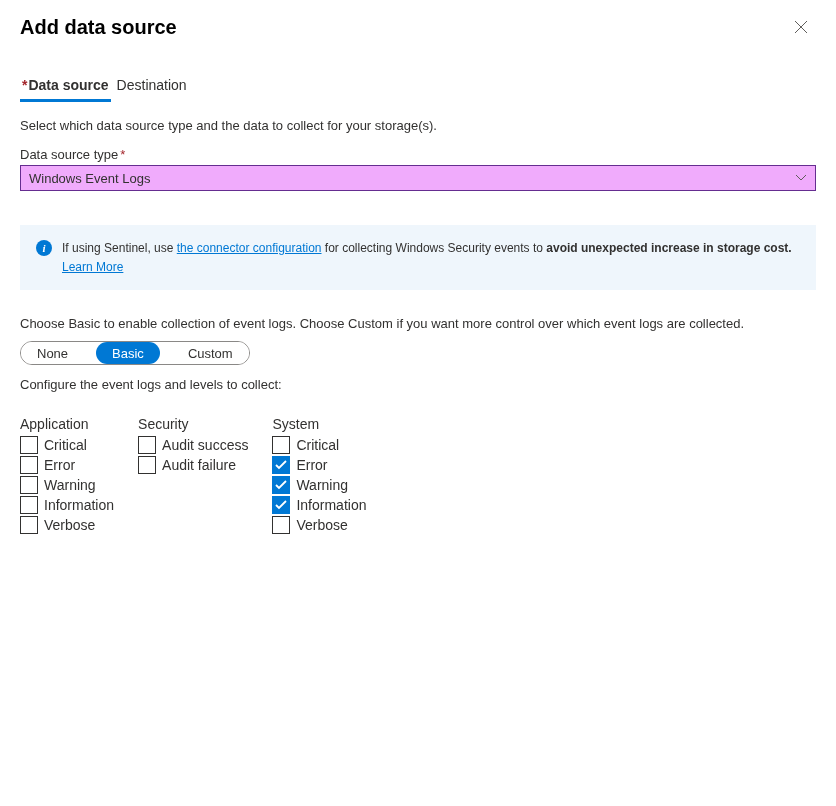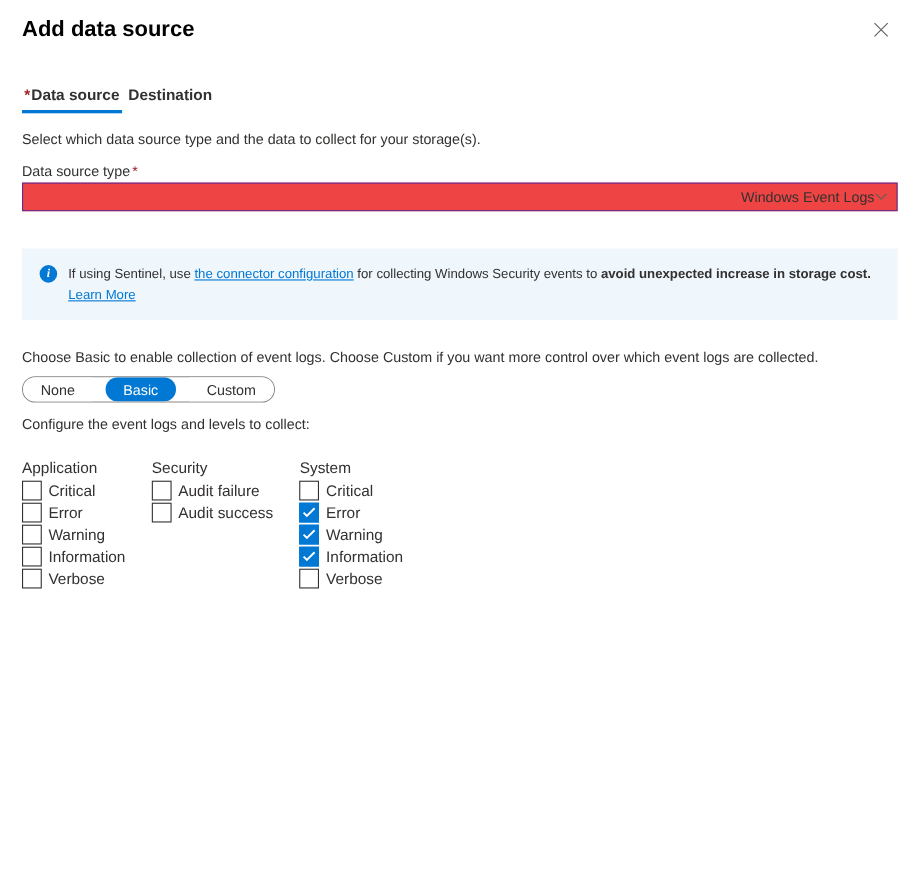--- a/index.html
+++ b/index.html
@@ -37,45 +37,44 @@
       gap: 4px;
       border-bottom: none;
       margin-bottom: 16px;
     }
     .tab {
       font-size: 14px;
       padding: 6px 2px;
       cursor: pointer;
       color: #323130;
       border-bottom: 3px solid transparent;
-      font-weight: bold;
     }
     .tab.active {
       font-weight: 600;
       border-bottom: 3px solid #0078d4;
     }
     .tab.required::before {
       content: "*";
       color: #a4262c;
       margin-right: 1px;
     }
     .helper-text { margin-bottom: 14px; font-size: 13px; }
     .field-label { font-size: 13px; margin-bottom: 3px; }
     .field-label .req { color: #a4262c; margin-left: 2px; }
     .select-box {
       width: 100%;
       border: 1px solid #652d90;
       height: 26px;
       display: flex;
       align-items: center;
-      justify-content: flex-end;
+      justify-content: space-between;
       padding: 0 8px;
       font-size: 13px;
       cursor: pointer;
-      background: #ef4444;
+      background: #f0abfc;
     }
     .select-box .chev { font-size: 12px; color: #605e5c; }
     .info-bar {
       background: #eff6fc;
       display: flex;
       align-items: flex-start;
       gap: 10px;
       padding: 14px 16px;
       margin: 34px 0 26px 0;
       font-size: 12px;
@@ -222,25 +221,25 @@
       </div>
       <div class="check-row">
         <div class="chk"></div>
         <span>Verbose</span>
       </div>
     </div>
     <div>
       <div class="group-heading">Security</div>
       <div class="check-row">
         <div class="chk"></div>
+        <span>Audit success</span>
+      </div>
+      <div class="check-row">
+        <div class="chk"></div>
         <span>Audit failure</span>
-      </div>
-      <div class="check-row">
-        <div class="chk"></div>
-        <span>Audit success</span>
       </div>
     </div>
     <div>
       <div class="group-heading">System</div>
       <div class="check-row">
         <div class="chk"></div>
         <span>Critical</span>
       </div>
       <div class="check-row">
         <div class="chk checked">

